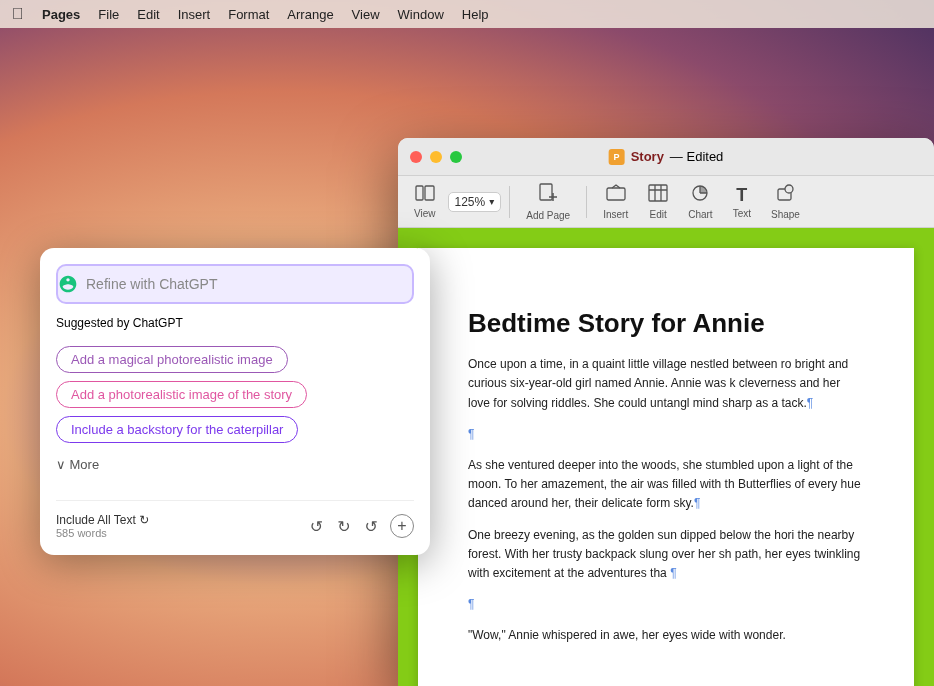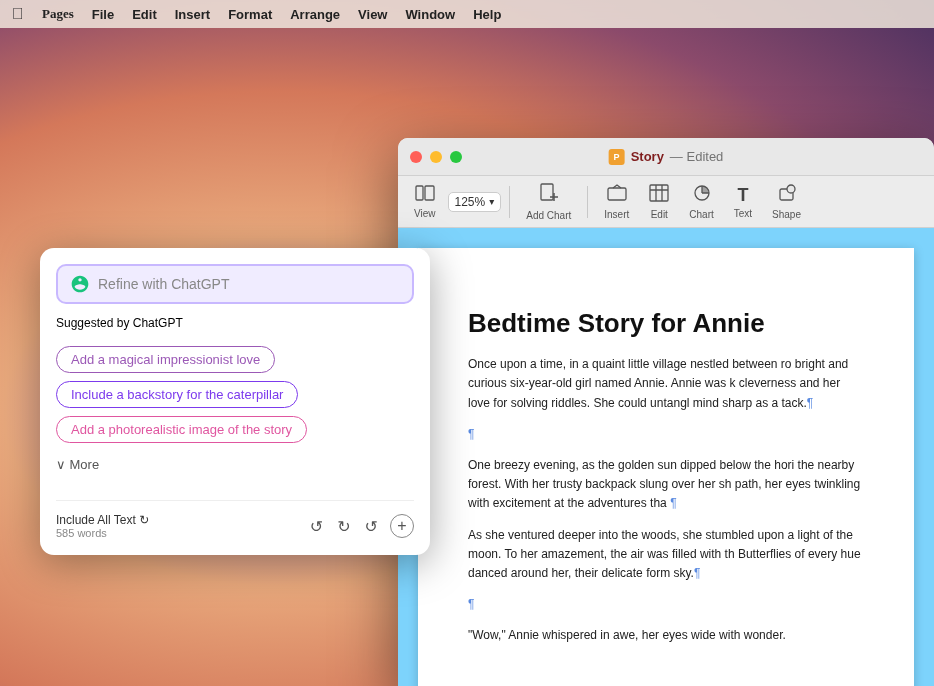--- a/index.html
+++ b/index.html
@@ -34,25 +34,24 @@
       gap: 18px;
       z-index: 100;
     }
     .menubar-apple {
       font-size: 16px;
       color: #333;
     }
     .menubar-item {
       font-size: 13px;
       color: #222;
-      font-weight: 700;
+      font-weight: 400;
     }
     .menubar-item.app-name {
       font-weight: 600;
-      font-family: Liberation Serif, serif;
     }
 
     
     .pages-window {
       position: absolute;
       top: 138px;
       left: 398px;
       right: 0;
       bottom: 0;
       background: #f5f5f5;
@@ -102,21 +101,21 @@
       font-size: 9px;
       color: white;
     }
     .titlebar-title {
       font-size: 13px;
       font-weight: 600;
       color: #7f1d1d;
     }
     .titlebar-edited {
       font-size: 13px;
-      color: #737373;
+      color: #000000;
       font-weight: 400;
     }
 
     
     .toolbar {
       height: 52px;
       background: #ececec;
       border-bottom: 1px solid #d0d0d0;
       display: flex;
       align-items: center;
@@ -156,21 +155,21 @@
       padding: 2px 6px;
       gap: 4px;
       font-size: 12px;
       color: #333;
       cursor: pointer;
     }
 
     
     .document-area {
       flex: 1;
-      background: #7dd3fc;
+      background: #84cc16;
       overflow-y: auto;
       display: flex;
       justify-content: center;
       padding: 20px;
     }
     .document-page {
       background: white;
       width: 100%;
       max-width: 600px;
       min-height: 600px;
@@ -206,21 +205,21 @@
       box-shadow: 0 8px 40px rgba(0,0,0,0.35);
       padding: 16px;
       z-index: 200;
     }
 
     .chatgpt-input-row {
       display: flex;
       align-items: center;
       background: #f0ecff;
       border-radius: 10px;
-      padding: 8px 12px;
+      padding: 8px 0;
       gap: 8px;
       margin-bottom: 12px;
       border: 2px solid #c8b8ff;
     }
     .chatgpt-logo {
       width: 20px;
       height: 20px;
       flex-shrink: 0;
     }
     .chatgpt-input {
@@ -377,21 +376,21 @@
     <div class="toolbar-divider"></div>
 
     <div class="toolbar-group">
       <span class="toolbar-icon">
         <svg width="18" height="20" viewBox="0 0 18 20" fill="none">
           <rect x="1" y="1" width="12" height="16" rx="1" stroke="#555" stroke-width="1.3"></rect>
           <line x1="14" y1="10" x2="14" y2="18" stroke="#555" stroke-width="1.5"></line>
           <line x1="10" y1="14" x2="18" y2="14" stroke="#555" stroke-width="1.5"></line>
         </svg>
       </span>
-      <span class="toolbar-label">Add Chart</span>
+      <span class="toolbar-label">Add Page</span>
     </div>
 
     <div class="toolbar-divider"></div>
 
     <div class="toolbar-group">
       <span class="toolbar-icon">
         <svg width="20" height="18" viewBox="0 0 20 18" fill="none">
           <rect x="1" y="4" width="18" height="12" rx="1.5" stroke="#555" stroke-width="1.3"></rect>
           <path d="M6 4 L10 1 L14 4" stroke="#555" stroke-width="1.3" fill="none"></path>
         </svg>
@@ -437,49 +436,49 @@
       </span>
       <span class="toolbar-label">Shape</span>
     </div>
   </div>
 
   <div class="document-area">
     <div class="document-page">
       <div class="doc-title">Bedtime Story for Annie</div>
       <div class="doc-paragraph">Once upon a time, in a quaint little village nestled between ro bright and curious six-year-old girl named Annie. Annie was k cleverness and her love for solving riddles. She could untangl mind sharp as a tack.<span class="pilcrow">¶</span></div>
       <div class="doc-paragraph"><span class="pilcrow">¶</span></div>
+      <div class="doc-paragraph">As she ventured deeper into the woods, she stumbled upon a light of the moon. To her amazement, the air was filled with th Butterflies of every hue danced around her, their delicate form sky.<span class="pilcrow">¶</span></div>
       <div class="doc-paragraph">One breezy evening, as the golden sun dipped below the hori the nearby forest. With her trusty backpack slung over her sh path, her eyes twinkling with excitement at the adventures tha <span class="pilcrow">¶</span></div>
-      <div class="doc-paragraph">As she ventured deeper into the woods, she stumbled upon a light of the moon. To her amazement, the air was filled with th Butterflies of every hue danced around her, their delicate form sky.<span class="pilcrow">¶</span></div>
       <div class="doc-paragraph"><span class="pilcrow">¶</span></div>
       <div class="doc-paragraph">"Wow," Annie whispered in awe, her eyes wide with wonder.</div>
     </div>
   </div>
 </div>
 
 <div class="chatgpt-panel">
 
   <div class="chatgpt-input-row">
 
     <svg class="chatgpt-logo" viewBox="0 0 24 24" fill="none">
       <path d="M12 2C6.48 2 2 6.48 2 12s4.48 10 10 10 10-4.48 10-10S17.52 2 12 2zm0 3c1.1 0 2 .9 2 2s-.9 2-2 2-2-.9-2-2 .9-2 2-2zm0 14c-2.67 0-5.01-1.33-6.42-3.36.03-2.12 4.28-3.29 6.42-3.29 2.13 0 6.39 1.17 6.42 3.29C17.01 17.67 14.67 19 12 19z" fill="#19c37d"></path>
     </svg>
     <input class="chatgpt-input" type="text" placeholder="Refine with ChatGPT" style="">
   </div>
 
   <div class="suggestions-label">Suggested by ChatGPT</div>
 
   <div>
     <div>
-      <span class="suggestion-chip chip-purple">Add a magical impressionist love</span>
+      <span class="suggestion-chip chip-purple">Add a magical photorealistic image</span>
+    </div>
+    <div>
+      <span class="suggestion-chip chip-pink">Add a photorealistic image of the story</span>
     </div>
     <div>
       <span class="suggestion-chip chip-violet">Include a backstory for the caterpillar</span>
-    </div>
-    <div>
-      <span class="suggestion-chip chip-pink">Add a photorealistic image of the story</span>
     </div>
   </div>
 
   <div class="more-button">
     <span>∨</span>
     <span>More</span>
   </div>
 
   <div class="panel-footer">
     <div class="footer-left">

